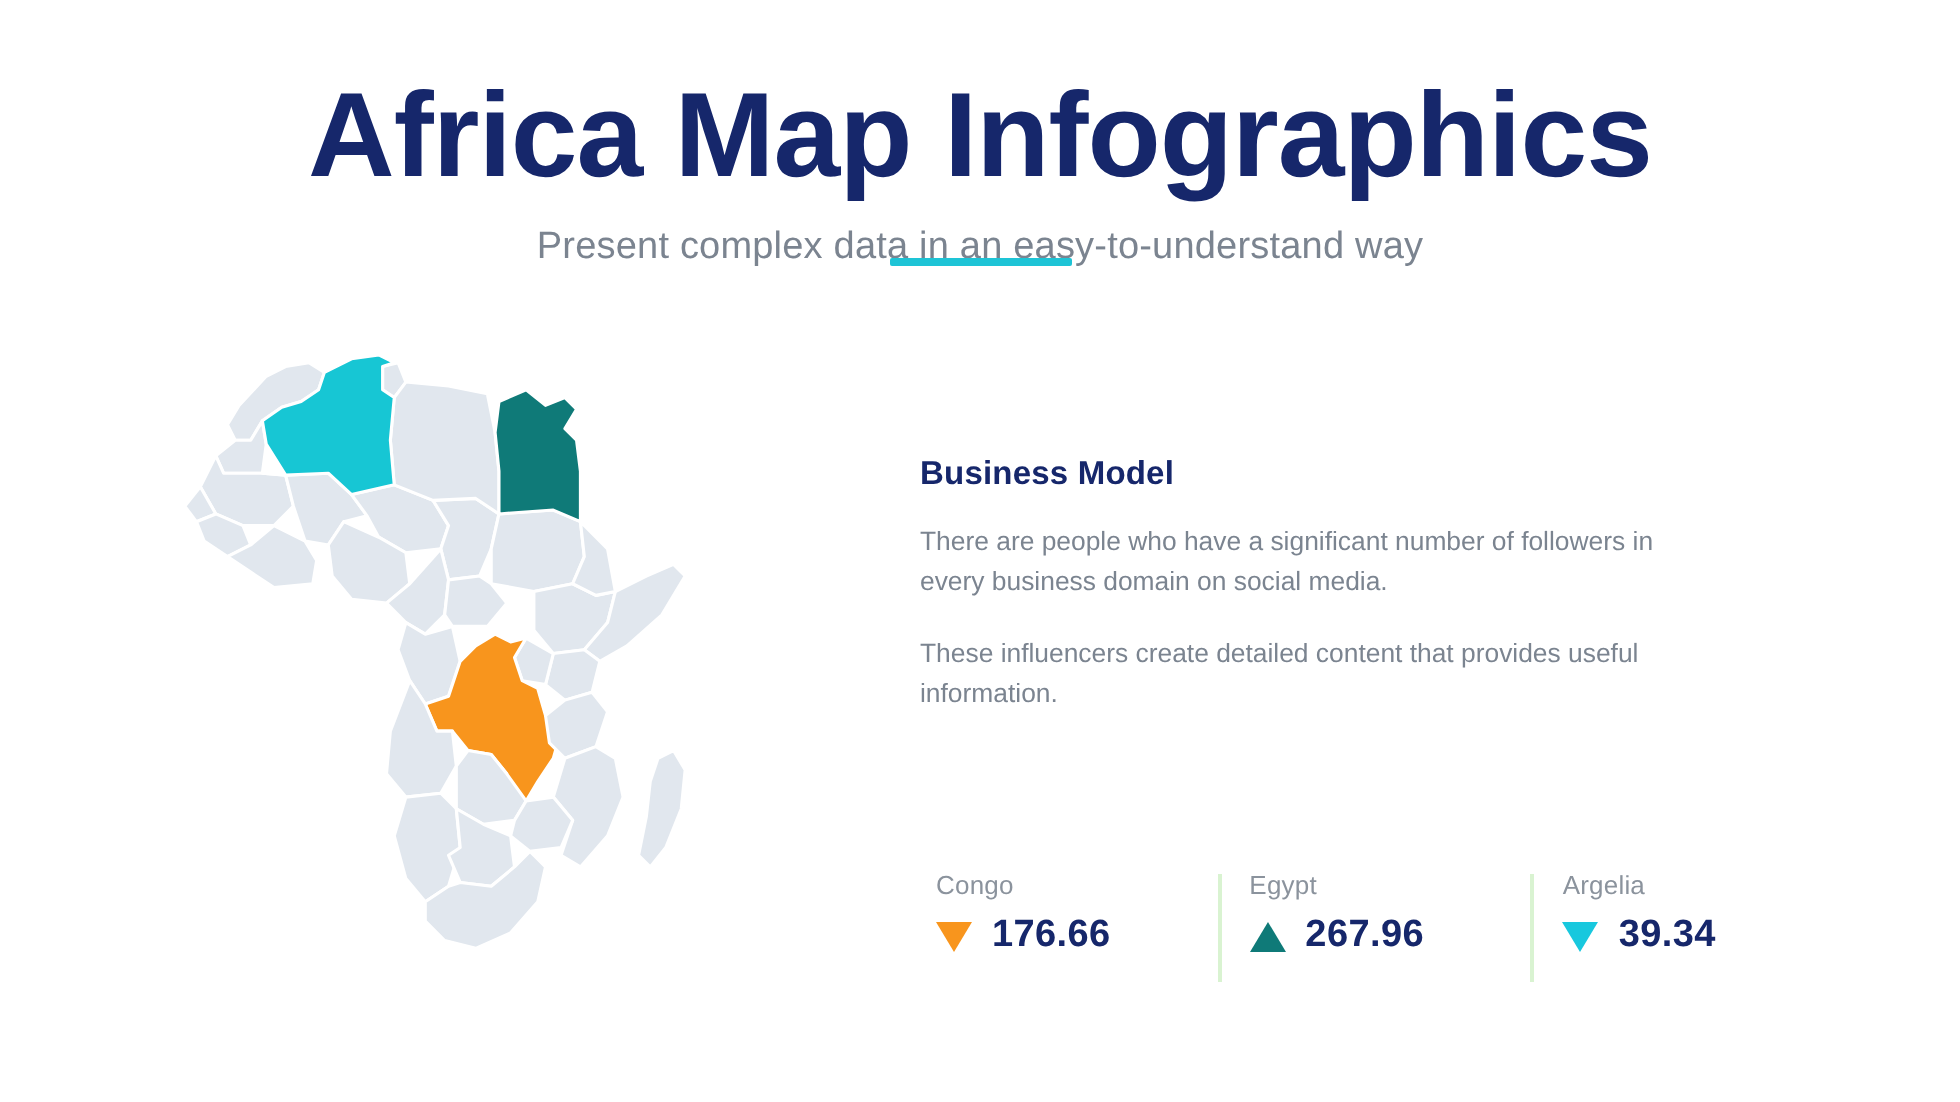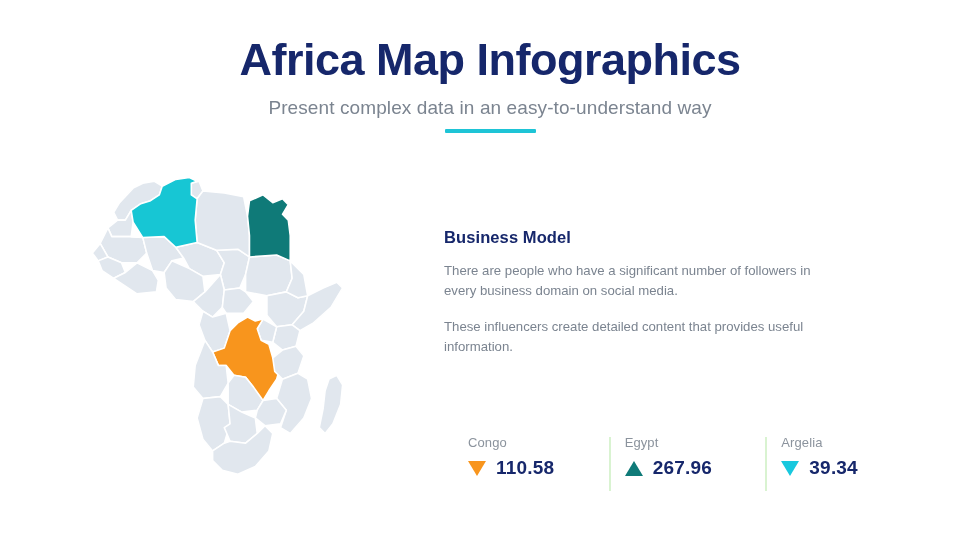--- a/index.html
+++ b/index.html
@@ -24,21 +24,21 @@
 
   
   .header {
     position: absolute;
     top: 36px;
     left: 0;
     width: 980px;
     text-align: center;
   }
   .page-title {
-    font-size: 45px;
+    font-size: 60px;
     font-weight: bold;
     color: #16276b;
     letter-spacing: -0.5px;
     line-height: 1.05;
     margin: 0;
   }
   .page-subtitle {
     margin: 14px 0 0 0;
     font-size: 19px;
     color: #7b8490;
@@ -75,21 +75,21 @@
     stroke-width: 1.6;
     stroke-linejoin: round;
   }
   .country.hl-cyan   { fill: #17c6d4; stroke: #ffffff; }
   .country.hl-teal   { fill: #0f7a78; stroke: #ffffff; }
   .country.hl-orange { fill: #f8951d; stroke: #ffffff; }
 
   
   .panel {
     position: absolute;
-    left: 444px;
+    left: 460px;
     top: 228px;
     width: 420px;
   }
   .panel-heading {
     font-size: 16.5px;
     font-weight: bold;
     color: #16276b;
     margin: 0 0 14px 0;
     letter-spacing: 0.1px;
   }
@@ -231,21 +231,21 @@
     <p class="panel-para">There are people who have a significant number of followers in every business domain on social media.</p>
     <p class="panel-para">These influencers create detailed content that provides useful information.</p>
   </div>
 
   <div class="stats">
 
     <div class="stat">
       <div class="stat-label">Congo</div>
       <div class="stat-row">
         <span class="tri down"></span>
-        <span class="stat-value">110.58</span>
+        <span class="stat-value">176.66</span>
       </div>
     </div>
 
     <div class="stat">
       <div class="stat-label">Egypt</div>
       <div class="stat-row">
         <span class="tri up"></span>
         <span class="stat-value">267.96</span>
       </div>
     </div>

